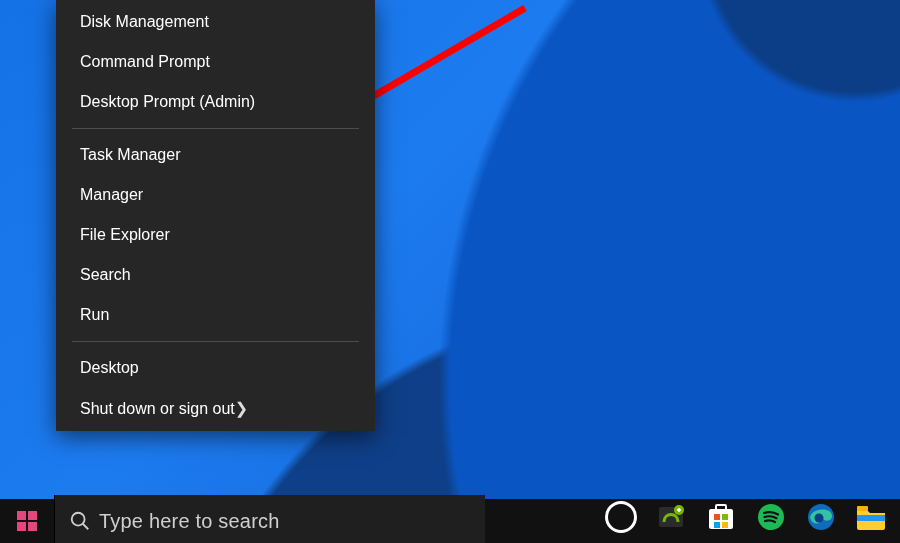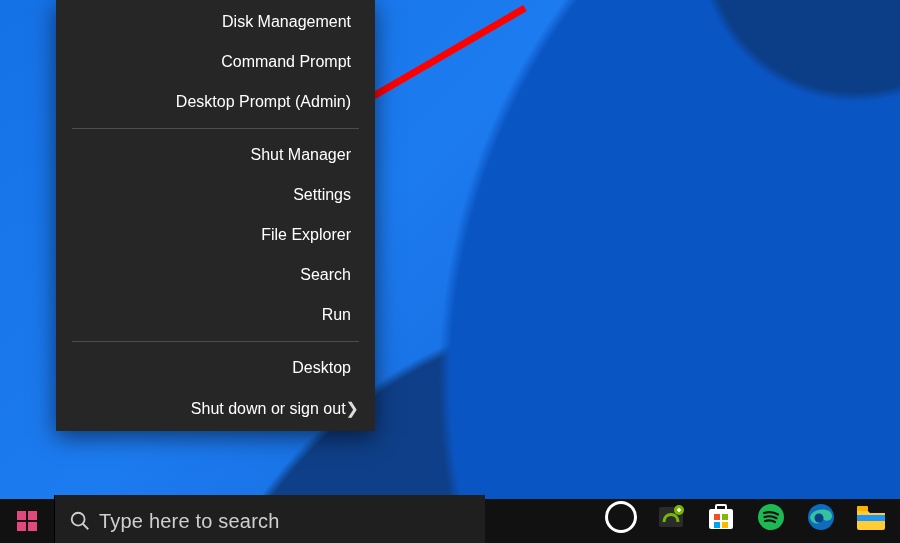--- a/index.html
+++ b/index.html
@@ -18,21 +18,21 @@
   .win-logo span{background:#e2477e;width:9px;height:9px;}
   .search{display:flex;align-items:center;height:52px;flex:0 0 430px;background:#1f1f1f;border-left:1px solid #000;}
   .search svg{margin:0 8px 0 14px;flex:none;}
   .search-text{color:#cfcfcf;font-size:20px;letter-spacing:0.2px;}
   .tray{position:absolute;right:0;bottom:0;height:52px;display:flex;align-items:center;gap:4px;padding:0 6px;}
   .tray-item{width:46px;height:46px;display:flex;align-items:center;justify-content:center;border-radius:4px;cursor:pointer;}
   .tray-item svg{display:block;}
   .cortana-ring{width:26px;height:26px;border:3px solid #fff;border-radius:50%;}
   
   .menu{position:absolute;left:56px;top:0;width:319px;background:#262626;box-shadow:0 6px 22px rgba(0,0,0,.55);padding:2px 0;}
-  .menu-item{display:flex;align-items:center;justify-content:flex-end;color:#fff;font-size:16px;padding:11px 24px;cursor:pointer;}
+  .menu-item{display:flex;align-items:center;justify-content:flex-start;color:#fff;font-size:16px;padding:11px 24px;cursor:pointer;}
   .menu-sep{height:1px;background:#4d4d4d;margin:6px 16px;}
   .chevron{color:#ddd;font-size:16px;margin-right:-8px;}
   
   .arrow{position:absolute;left:290px;top:0;width:260px;height:170px;pointer-events:none;}
 </style>
 </head>
 <body>
 
 <div class="screen">
   <div class="wallpaper"></div>
@@ -51,24 +51,24 @@
         <span>Disk Management</span>
       </div>
       <div class="menu-item">
         <span>Command Prompt</span>
       </div>
       <div class="menu-item">
         <span>Desktop Prompt (Admin)</span>
       </div>
       <div class="menu-sep"></div>
       <div class="menu-item">
-        <span>Shut Manager</span>
+        <span>Task Manager</span>
       </div>
       <div class="menu-item">
-        <span>Settings</span>
+        <span>Manager</span>
       </div>
       <div class="menu-item">
         <span>File Explorer</span>
       </div>
       <div class="menu-item">
         <span>Search</span>
       </div>
       <div class="menu-item">
         <span>Run</span>
       </div>

